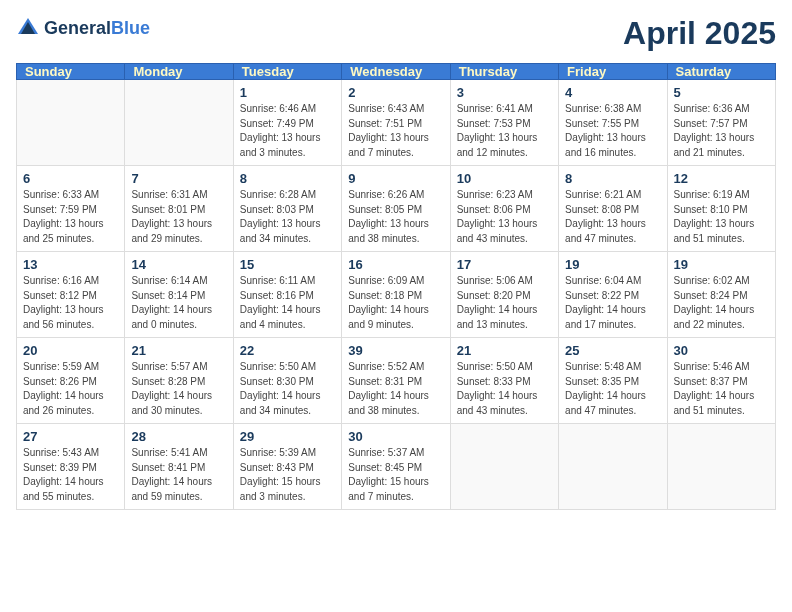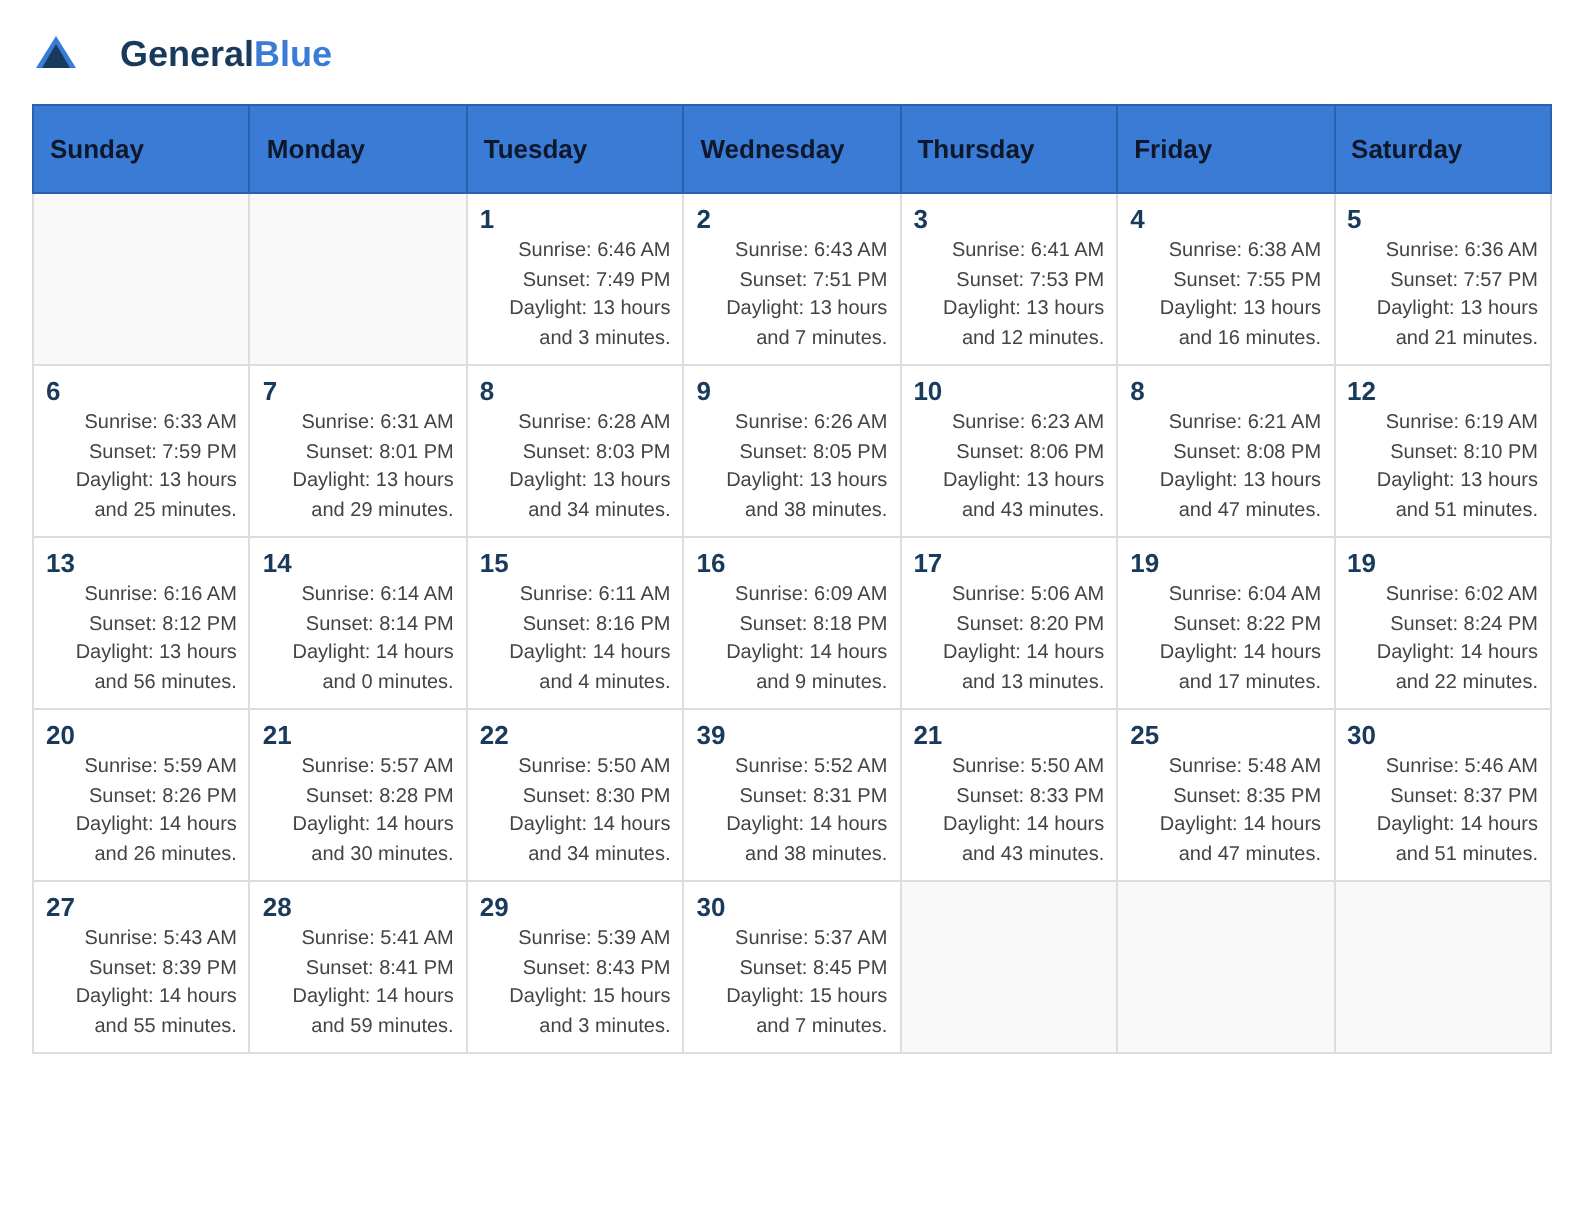--- a/index.html
+++ b/index.html
@@ -12,21 +12,21 @@
     }
     .header {
       display: flex;
       justify-content: space-between;
       align-items: flex-start;
       margin-bottom: 12px;
     }
     .logo {
       display: flex;
       align-items: center;
-      gap: 20px;
+      gap: 4px;
     }
     .logo-text-general {
       font-size: 18px;
       font-weight: bold;
       color: #1a3a5c;
       line-height: 1;
     }
     .logo-text-blue {
       font-size: 18px;
       font-weight: bold;
@@ -50,24 +50,24 @@
       font-size: 16px;
       color: #444;
     }
     .calendar {
       width: 100%;
       border-collapse: collapse;
       border: 1px solid #ccc;
     }
     .calendar th {
       background-color: #3a7bd5;
-      color: #0f172a;
+      color: #fef9c3;
       font-size: 13px;
       font-weight: bold;
-      padding: 14px 8px;
+      padding: 0 8px;
       text-align: left;
       border: 1px solid #2a60b0;
     }
     .calendar td {
       width: calc(100% / 7);
       vertical-align: top;
       padding: 5px 6px;
       border: 1px solid #ddd;
       font-size: 10.5px;
       color: #333;
@@ -81,37 +81,37 @@
       font-size: 13px;
       font-weight: bold;
       color: #1a3a5c;
       display: block;
       margin-bottom: 2px;
     }
     .day-info {
       font-size: 10px;
       color: #444;
       line-height: 1.45;
-      text-align: right;
     }
   </style>
 </head>
 <body>
 
 <div class="header">
   <div class="logo">
     <svg class="logo-icon" viewBox="0 0 24 24">
       <polygon points="12,2 22,18 2,18" fill="#3a7bd5"></polygon>
       <polygon points="12,6 19,18 5,18" fill="#1a3a5c"></polygon>
     </svg>
     <div>
       <span class="logo-text-general">General</span><span class="logo-text-blue">Blue</span>
     </div>
   </div>
   <div class="title-block">
+    <div class="calendar-title">April 2025</div>
   </div>
 </div>
 
 <table class="calendar">
   <thead>
     <tr>
     <th>Sunday</th>
         <th>Monday</th>
         <th>Tuesday</th>
         <th>Wednesday</th>

